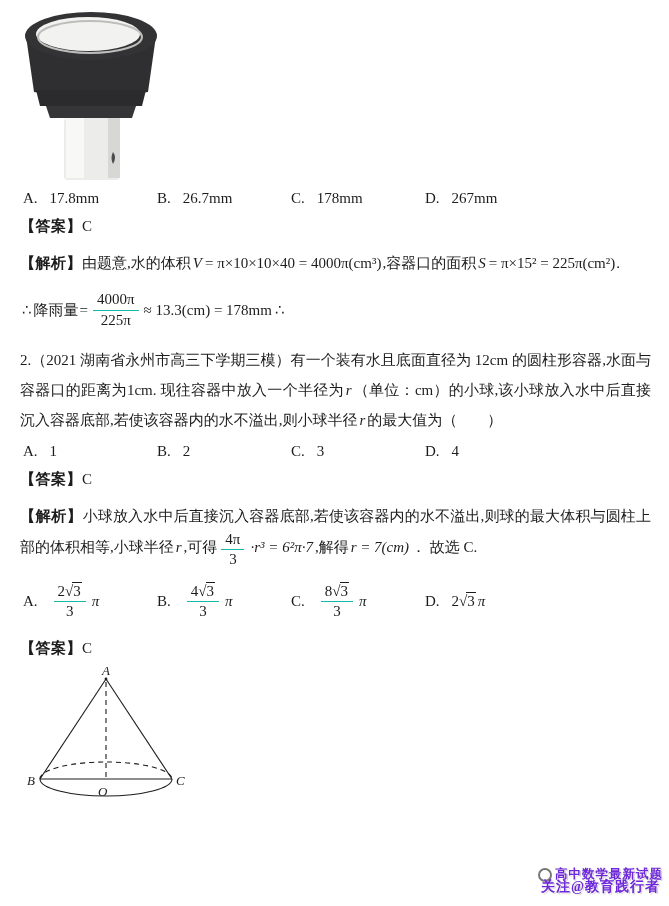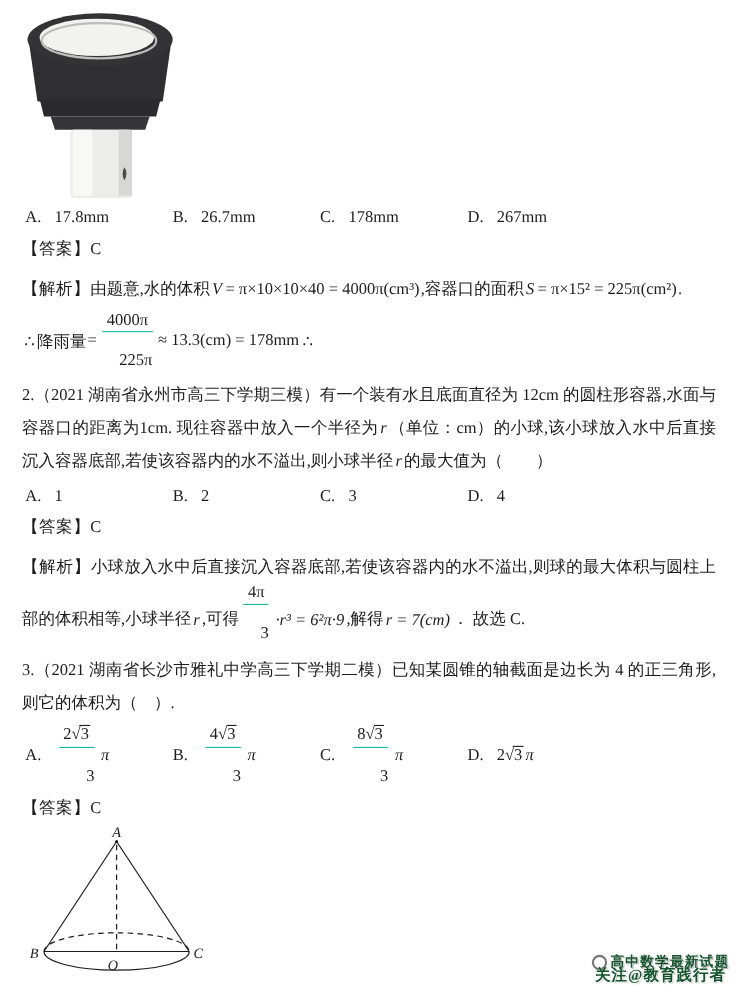--- a/index.html
+++ b/index.html
@@ -11,43 +11,43 @@
   }
   
   .photo { margin:6px 0 0 16px; width:150px; height:176px; }
   
   .opt-row { display:flex; margin-left:23px; margin-top:8px; align-items:center; }
   .opt { width:134px; display:flex; align-items:center; }
   .opt-label { margin-right:12px; }
   .opt-row.tall { height:54px; margin-top:6px; }
   
   .ans-line { margin:10px 0 0 20px; height:22px; }
-  .tag { letter-spacing:0.5px; }
+  .tag { letter-spacing:0.5px;font-weight:bold; }
   
   .body { margin:9px 18px 0 20px; line-height:30px; text-align:justify; }
   .stem { }
   .mi { font-style:italic; padding:0 2px; }
   .mn { padding:0 1px; }
   .sym { padding:0 2px; }
   
   .frac { display:inline-block; text-align:center; vertical-align:-0.85em; line-height:1.15; margin:0 4px; }
   .frac .fnum { display:block; padding:0 4px 1px; border-bottom:1px solid #14b8a6; }
-  .frac .fden { display:block; padding-top:18px;text-align:right; }
+  .frac .fden { display:block; padding-top:1px; }
   .math-line { margin:6px 0 0 20px; display:flex; align-items:center; height:52px; }
   
   .sqrt { display:inline-block; white-space:nowrap; }
   .r-sym { font-style:normal; margin-right:-1px; }
   .r-body { border-top:1.3px solid #1c1c1c; padding:0 1px; }
   
   .figure { margin:4px 0 0 26px; width:170px; height:144px; }
   .figure svg text { font-family:"Liberation Serif","DejaVu Serif",serif; font-size:13px; font-style:italic; fill:#1c1c1c; }
   
   .watermark {
     position:absolute; right:6px; bottom:10px; z-index:3;
-    text-align:center; color:#14532d;
+    text-align:center; color:#6d28d9;
     text-shadow:0.5px 0.5px 0 #ffffff, 1px 1px 1px #9a9a9a;
     font-weight:bold;
   }
   .wm1 { font-size:12.5px; letter-spacing:1px; }
   .wm2 { font-size:14px; margin-top:-5px; letter-spacing:1px; }
   .wm-ring { display:inline-block; width:10px; height:10px; border:2px solid #777;
              border-radius:50%; vertical-align:middle; margin-right:3px; }
 </style>
 </head>
 <body>
@@ -133,26 +133,23 @@
         <span class="opt-label">D.</span>
         <span>4</span>
       </span>
   </div>
 
   <div class="ans-line">
     <span class="tag">【答案】</span><span>C</span>
   </div>
 
   <div class="body">
-    <span class="tag">【解析】</span><span>小球放入水中后直接沉入容器底部,若使该容器内的水不溢出,则球的最大体积与圆柱上部的体积相等,小球半径</span><span class="mi">r</span><span>,可得</span><span class="frac"><span class="fnum">4π</span><span class="fden">3</span></span><span class="mi">·r³ = 6²π·9</span><span>,解得</span><span class="mi">r = 7(cm)</span><span>． 故选 C.</span>
-  </div>
-
-  <div class="body stem">
-    <span>3.（2021 湖南省长沙市雅礼中学高三下学期二模）已知某圆锥的轴截面是边长为 4 的正三角形,则它的体积为（　）.</span>
-  </div>
+    <span class="tag">【解析】</span><span>小球放入水中后直接沉入容器底部,若使该容器内的水不溢出,则球的最大体积与圆柱上部的体积相等,小球半径</span><span class="mi">r</span><span>,可得</span><span class="frac"><span class="fnum">4π</span><span class="fden">3</span></span><span class="mi">·r³ = 6²π·7</span><span>,解得</span><span class="mi">r = 7(cm)</span><span>． 故选 C.</span>
+  </div>
+
 
   <div class="opt-row tall">
     <span class="opt">
       <span class="opt-label">A.</span>
       <span class="frac">
           <span class="fnum"><span>2</span><span class="sqrt"><span class="r-sym">√</span><span class="r-body">3</span></span></span>
           <span class="fden">3</span>
         </span>
       <span class="mi">π</span>
     </span>

